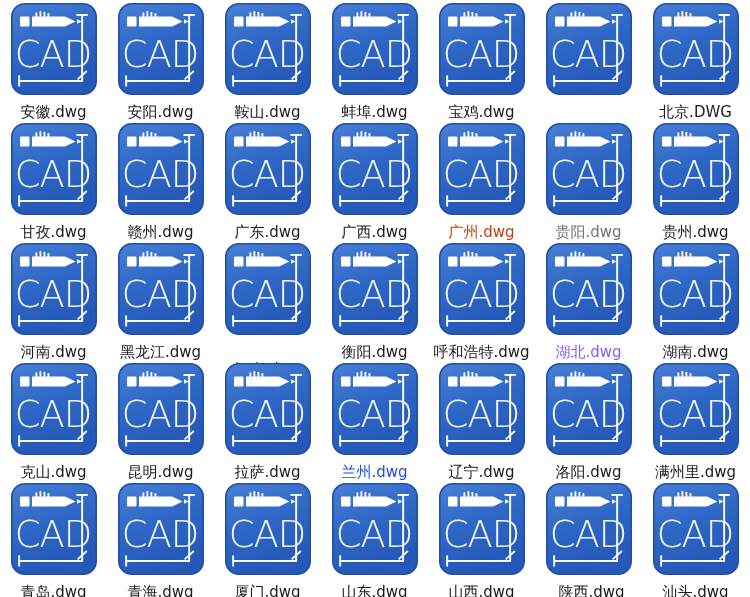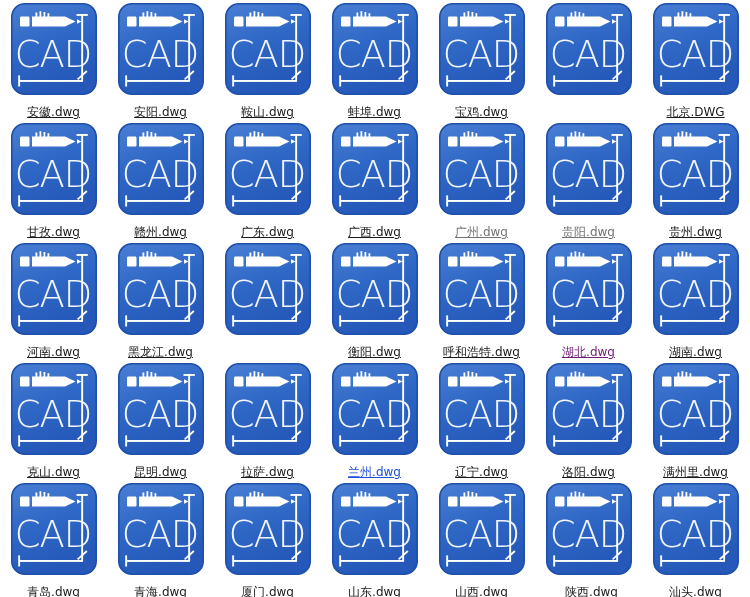--- a/index.html
+++ b/index.html
@@ -40,27 +40,26 @@
   }
 
   .cad-icon {
     width: 86px;
     height: 92px;
     display: block;
   }
 
   .file-label {
     margin-top: 3px;
-    font-size: 12px;
+    font-size: 15px;
     line-height: 15px;
     color: #1a1a1a;
     white-space: nowrap;
     text-align: center;
     letter-spacing: 0px;
-    text-decoration: underline;
   }
 </style>
 </head>
 <body style="background: rgb(255, 255, 255);">
 
 <div id="file-grid" style="grid-template-columns: repeat(7, 107px);">
     <div class="file-item">
     <div class="icon-wrap">
       <svg class="cad-icon" viewBox="0 0 86 92" xmlns="http://www.w3.org/2000/svg">
         <defs>
@@ -567,21 +566,21 @@
         <g class="accent" fill="#ffffff">
           <rect x="8.0" y="77.0" width="64" height="1.9"></rect>
           <rect x="7.2" y="72.4" width="1.9" height="11.1"></rect>
         </g>
 
         <g class="accent" fill="#ffffff">
           <rect x="65.0" y="71.3" width="12.5" height="1.8" transform="rotate(-42 71.2 72.2)"></rect>
         </g>
       </svg>
     </div>
-    <div class="file-label" style="color: #737373;">广州.dwg</div>
+    <div class="file-label" style="color: #c2410c;">广州.dwg</div>
   </div>
     <div class="file-item">
     <div class="icon-wrap">
       <svg class="cad-icon" viewBox="0 0 86 92" xmlns="http://www.w3.org/2000/svg">
         <defs>
           <linearGradient class="icon-grad" x1="0" y1="0" x2="0.35" y2="1" id="cadgrad12">
             <stop class="g-top" offset="0%" stop-color="#4a7fd4"></stop>
             <stop class="g-mid" offset="48%" stop-color="#2f68c6"></stop>
             <stop class="g-bot" offset="100%" stop-color="#2558b8"></stop>
           </linearGradient>
@@ -911,21 +910,21 @@
         <g class="accent" fill="#ffffff">
           <rect x="8.0" y="77.0" width="64" height="1.9"></rect>
           <rect x="7.2" y="72.4" width="1.9" height="11.1"></rect>
         </g>
 
         <g class="accent" fill="#ffffff">
           <rect x="65.0" y="71.3" width="12.5" height="1.8" transform="rotate(-42 71.2 72.2)"></rect>
         </g>
       </svg>
     </div>
-    <div class="file-label" style="color: #701a75;">湖北.dwg</div>
+    <div class="file-label" style="color: #8b5cf6;">湖北.dwg</div>
   </div>
     <div class="file-item">
     <div class="icon-wrap">
       <svg class="cad-icon" viewBox="0 0 86 92" xmlns="http://www.w3.org/2000/svg">
         <defs>
           <linearGradient class="icon-grad" x1="0" y1="0" x2="0.35" y2="1" id="cadgrad20">
             <stop class="g-top" offset="0%" stop-color="#4a7fd4"></stop>
             <stop class="g-mid" offset="48%" stop-color="#2f68c6"></stop>
             <stop class="g-bot" offset="100%" stop-color="#2558b8"></stop>
           </linearGradient>

